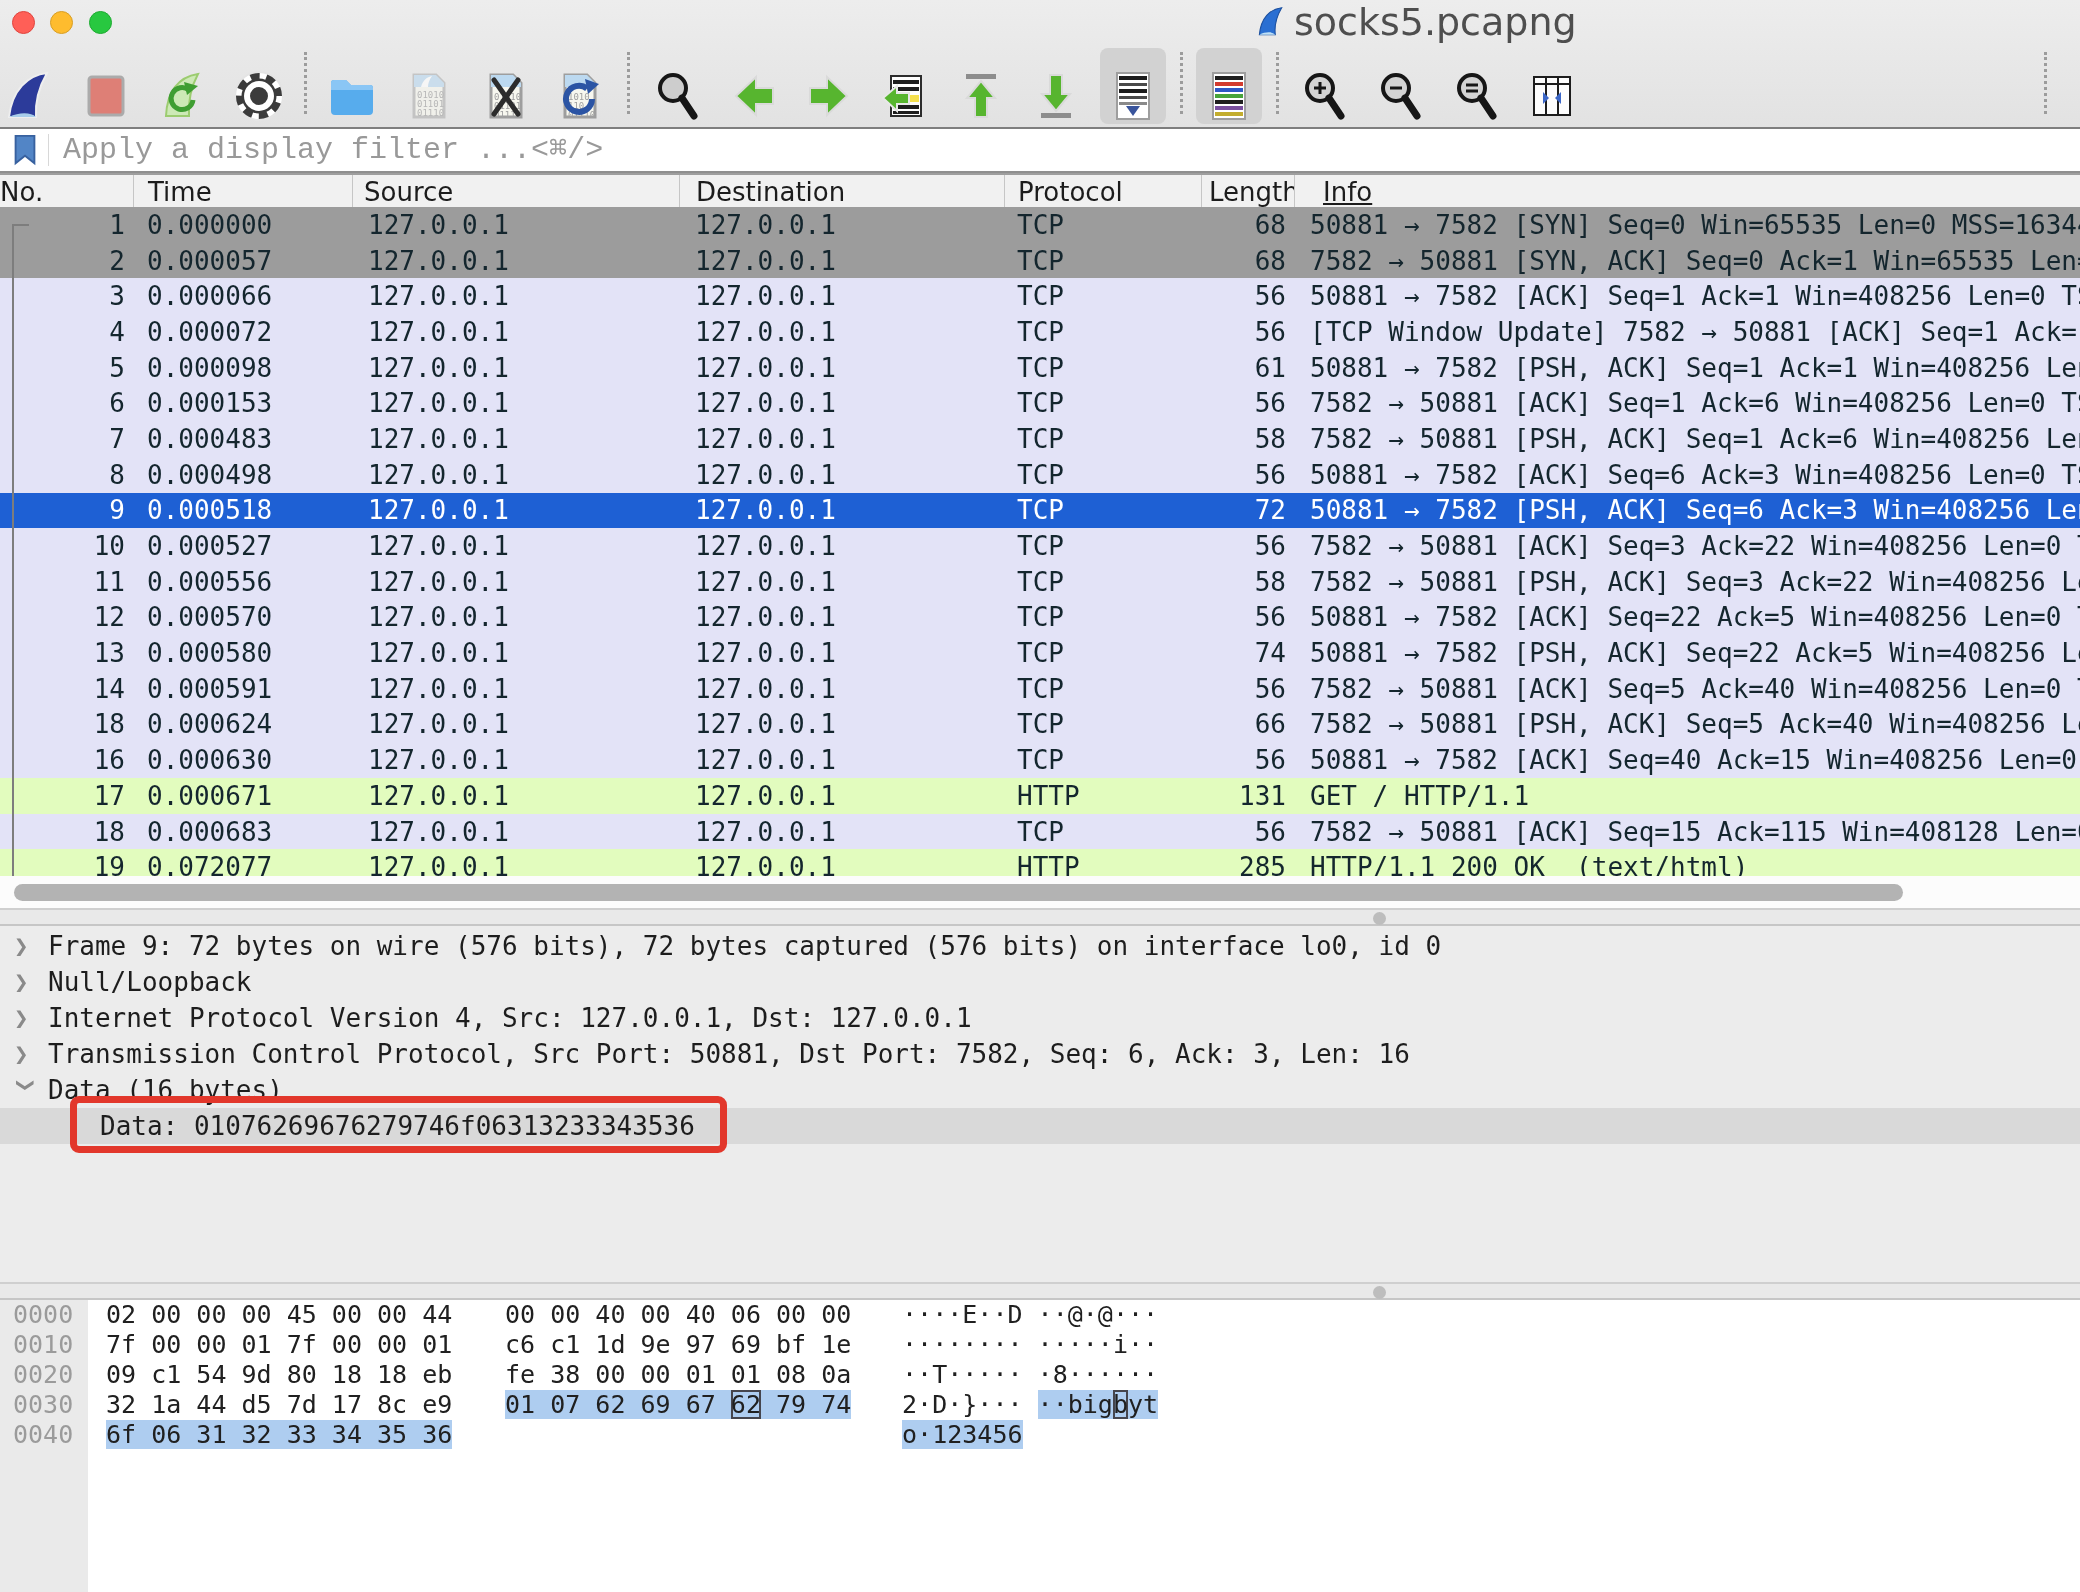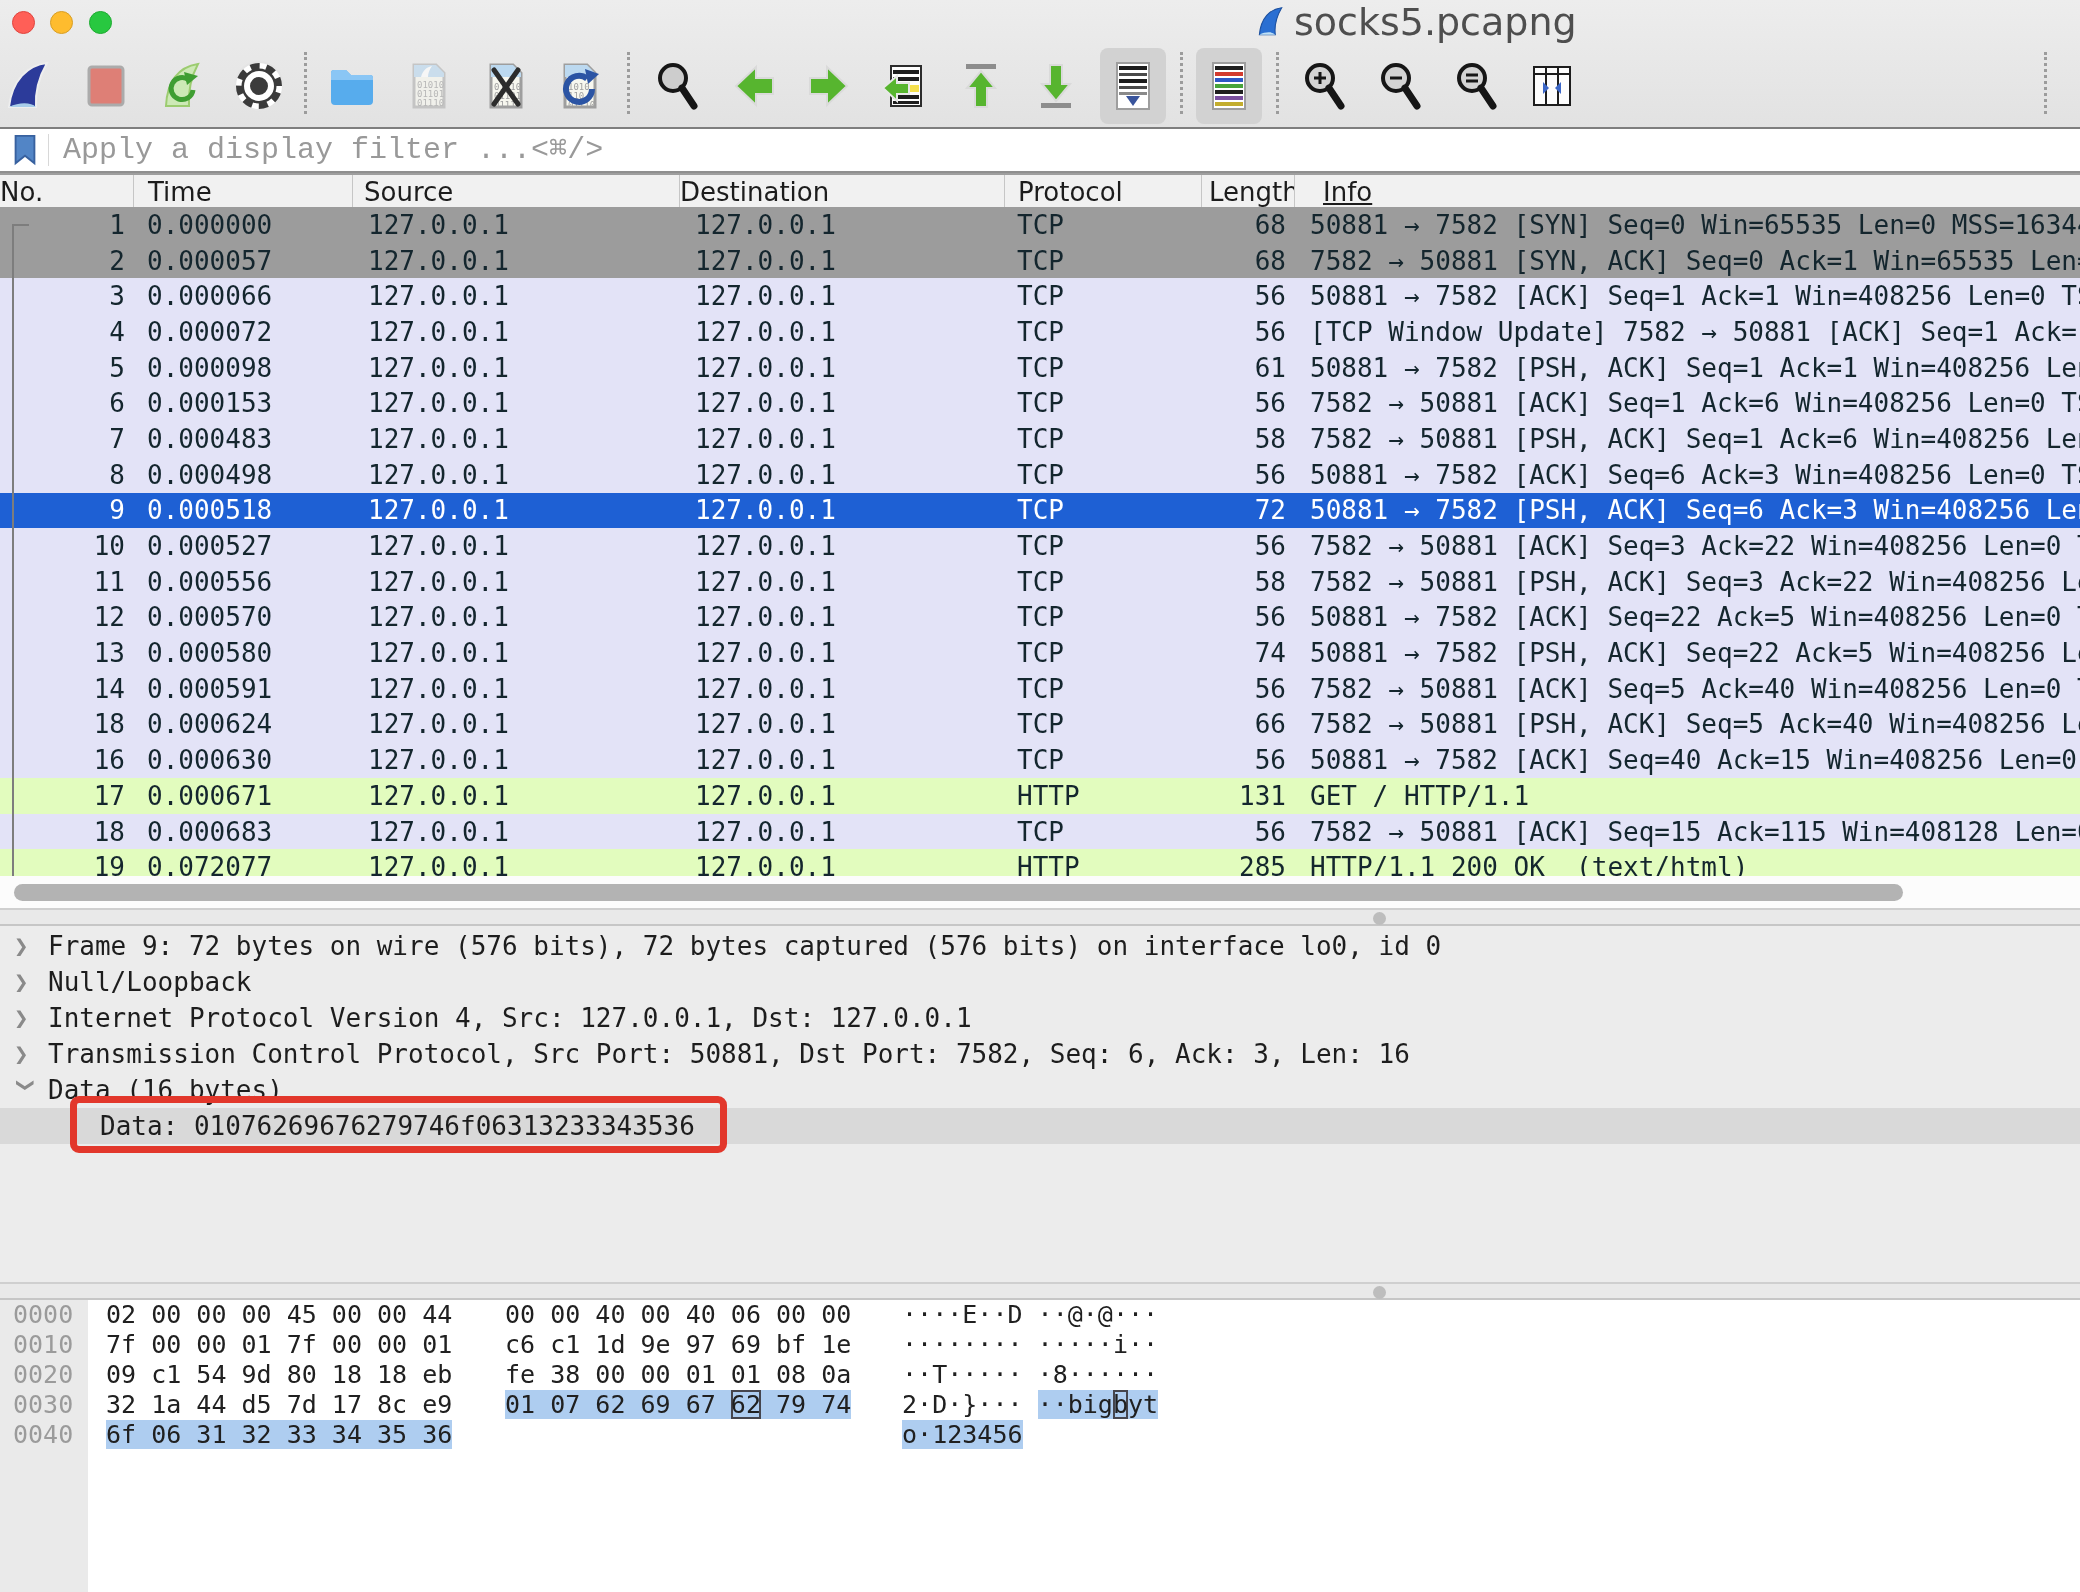--- a/index.html
+++ b/index.html
@@ -10,42 +10,42 @@
   .chrome{position:absolute;left:0;top:0;width:2080px;height:127px;
           background:linear-gradient(#ededed,#e2e2e2);border-bottom:2px solid #7e7e7e;}
   .tlight{position:absolute;top:11px;width:21px;height:21px;border-radius:50%;}
   .tl-close{left:12px;background:#ff5f57;border:1px solid #e0443e;}
   .tl-min{left:50px;background:#febc2e;border:1px solid #d89e24;}
   .tl-zoom{left:89px;background:#28c840;border:1px solid #1eab31;}
   .titlegroup{position:absolute;top:4px;left:1255px;height:36px;display:flex;align-items:center;gap:9px;}
   .titlegroup svg{width:30px;height:34px;}
   .wintitle{font-size:38px;font-weight:normal;color:#4e4e4e;}
 
-  .tbtn{position:absolute;top:48px;width:66px;height:76px;display:flex;align-items:center;justify-content:center;}
+  .tbtn{position:absolute;top:48px;width:66px;height:76px;display:flex;align-items:flex-end;justify-content:center;}
   .tbtn svg{width:56px;height:56px;}
   .tbtn.sel{background:#d2d2d2;border-radius:8px;}
   .tsep{position:absolute;top:52px;height:62px;width:0;border-left:3px dotted #9c9c9c;}
 
   
   .filterbar{position:absolute;left:0;top:129px;width:2080px;height:42px;background:#ffffff;
              border-bottom:2px solid #8f8f8f;display:flex;align-items:center;}
   .bm{margin-left:12px;width:26px;height:32px;flex:0 0 auto;}
   .fdiv{width:1px;height:32px;background:#d8d8d8;margin-left:10px;}
   .finput{flex:1;border:none;outline:none;background:transparent;font-size:30px;color:#0f172a;
           padding-left:14px;font-family:Liberation Mono, monospace;}
   .finput::placeholder{color:#999999;opacity:1;}
 
   
   .plist-header{position:absolute;left:0;top:173px;width:2080px;height:33px;background:#f1f1f1;
                 border-top:2px solid #9e9e9e;border-bottom:1px solid #bcbcbc;
                 display:grid;grid-template-columns:133px 219px 327px 325px 197px 93px 1fr;}
   .plist-header .hc{font-size:26px;color:#1c1c1c;display:flex;align-items:center;overflow:hidden;white-space:pre;}
   .hc+.hc{border-left:1px solid #c6c6c6;}
   .h-no{} .h-time{padding-left:14px;} .h-src{padding-left:11px;}
-  .h-dst{text-align:right;} .h-proto{padding-left:13px;} .h-len{padding-left:7px;} .h-info{padding-left:28px;text-decoration:underline;}
+  .h-dst{padding-left:16px;text-align:right;} .h-proto{padding-left:13px;} .h-len{padding-left:7px;} .h-info{padding-left:28px;text-decoration:underline;}
 
   .plist-rows{position:absolute;left:0;top:207px;width:2080px;height:669px;overflow:hidden;background:#fff;}
   .prow{width:2080px;height:35.7px;display:grid;grid-template-columns:133px 219px 327px 325px 197px 93px 1fr;
         font-family:"DejaVu Sans Mono",monospace;font-size:26px;color:#14262e;}
   .prow .c{display:flex;align-items:center;overflow:hidden;white-space:pre;}
   .c-no{justify-content:flex-end;padding-right:8px;}
   .c-time{padding-left:14px;} .c-src{padding-left:16px;} .c-dst{padding-left:16px;}
   .c-proto{padding-left:13px;} .c-len{justify-content:flex-end;padding-right:8px;} .c-info{padding-left:16px;}
   .prow.gray{background:#9c9c9c;}
   .prow.default{background:#e3e3f7;}

